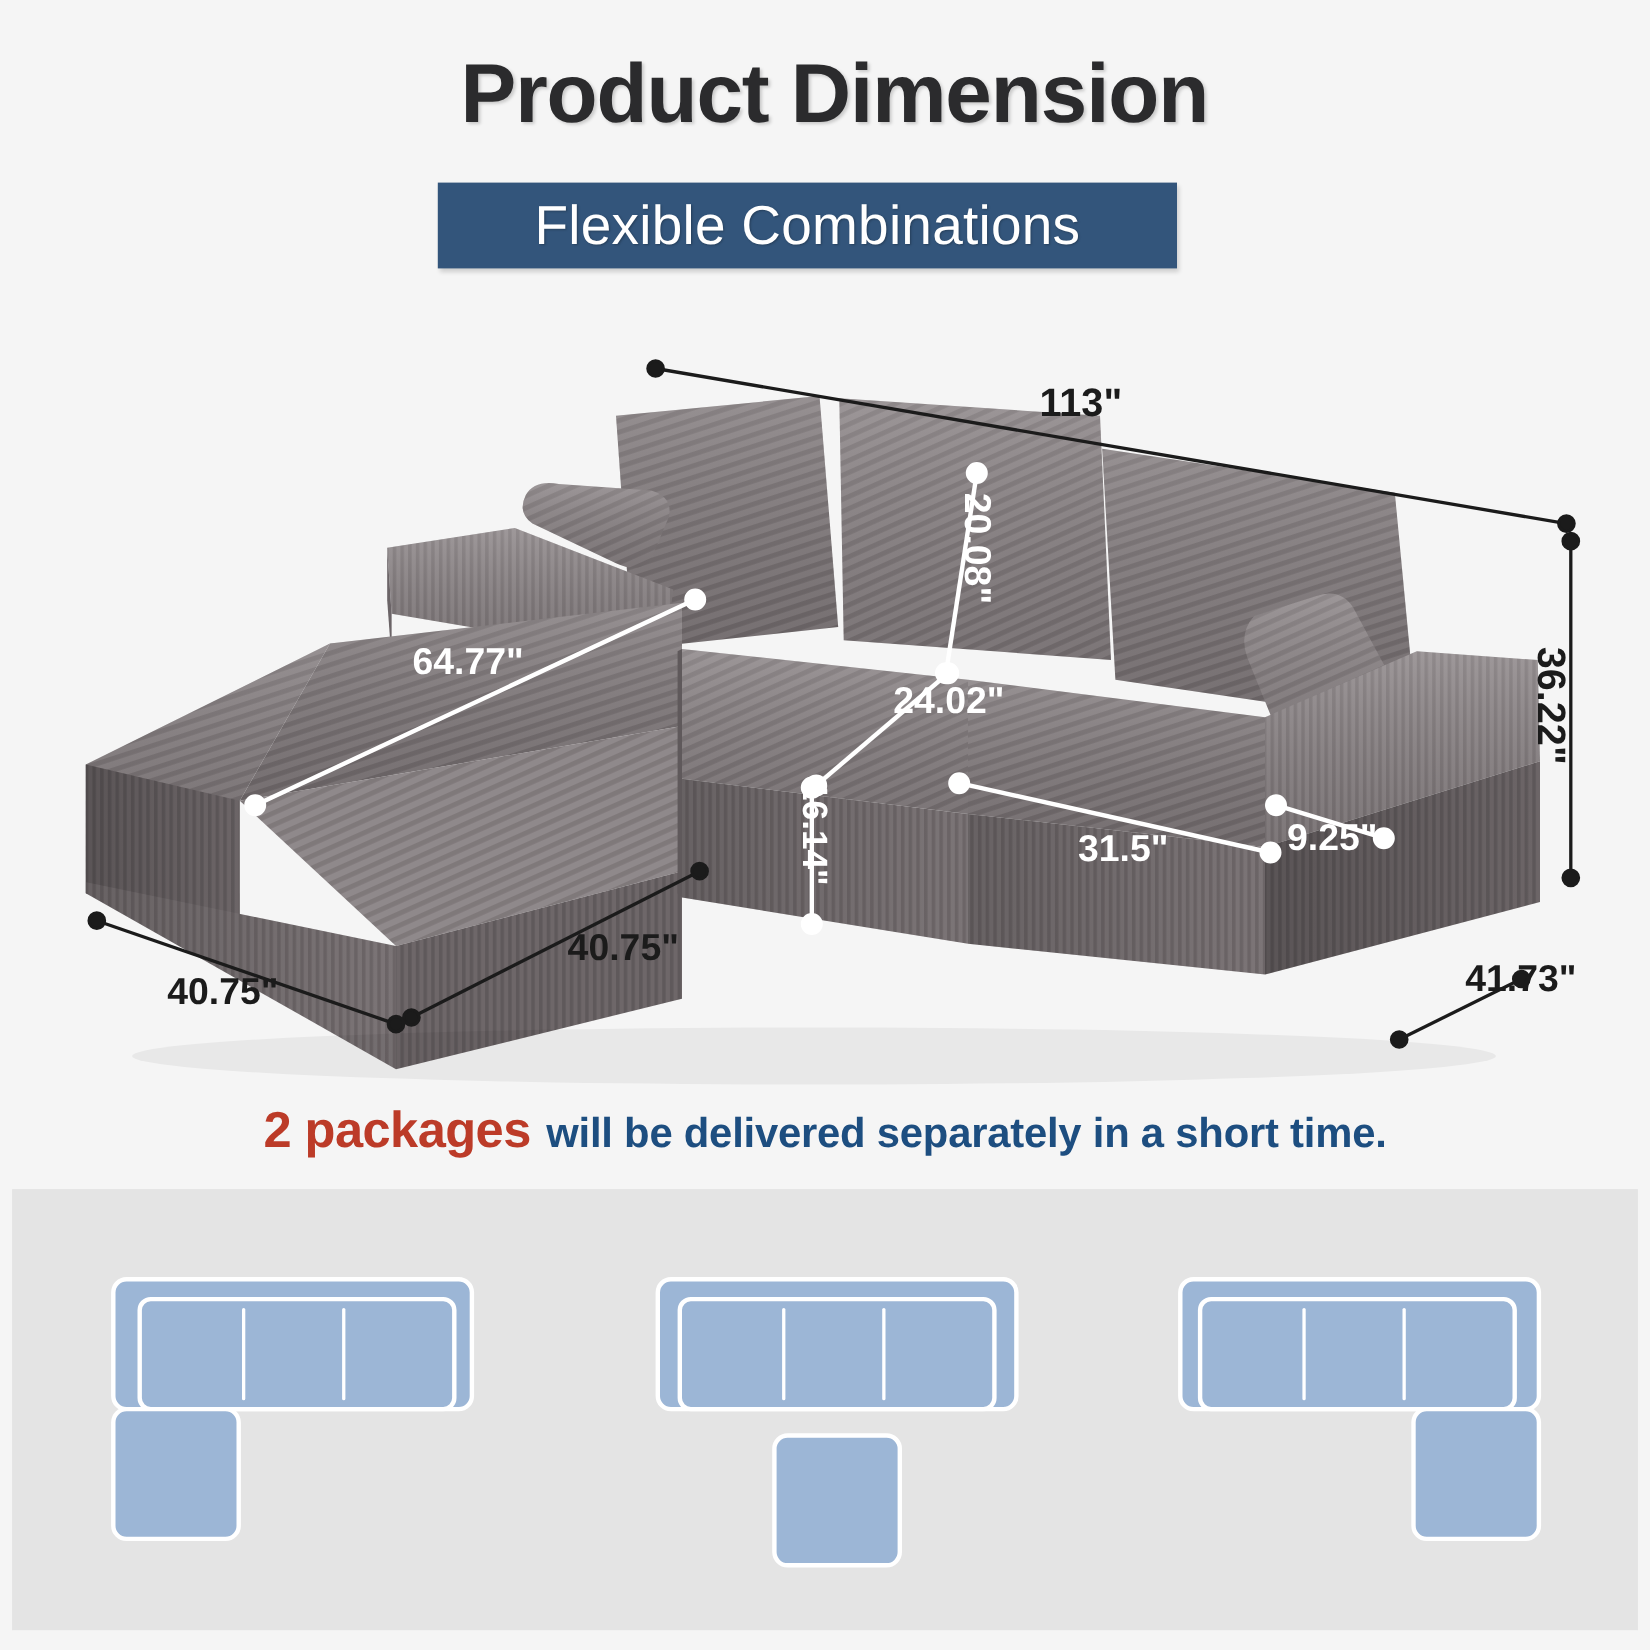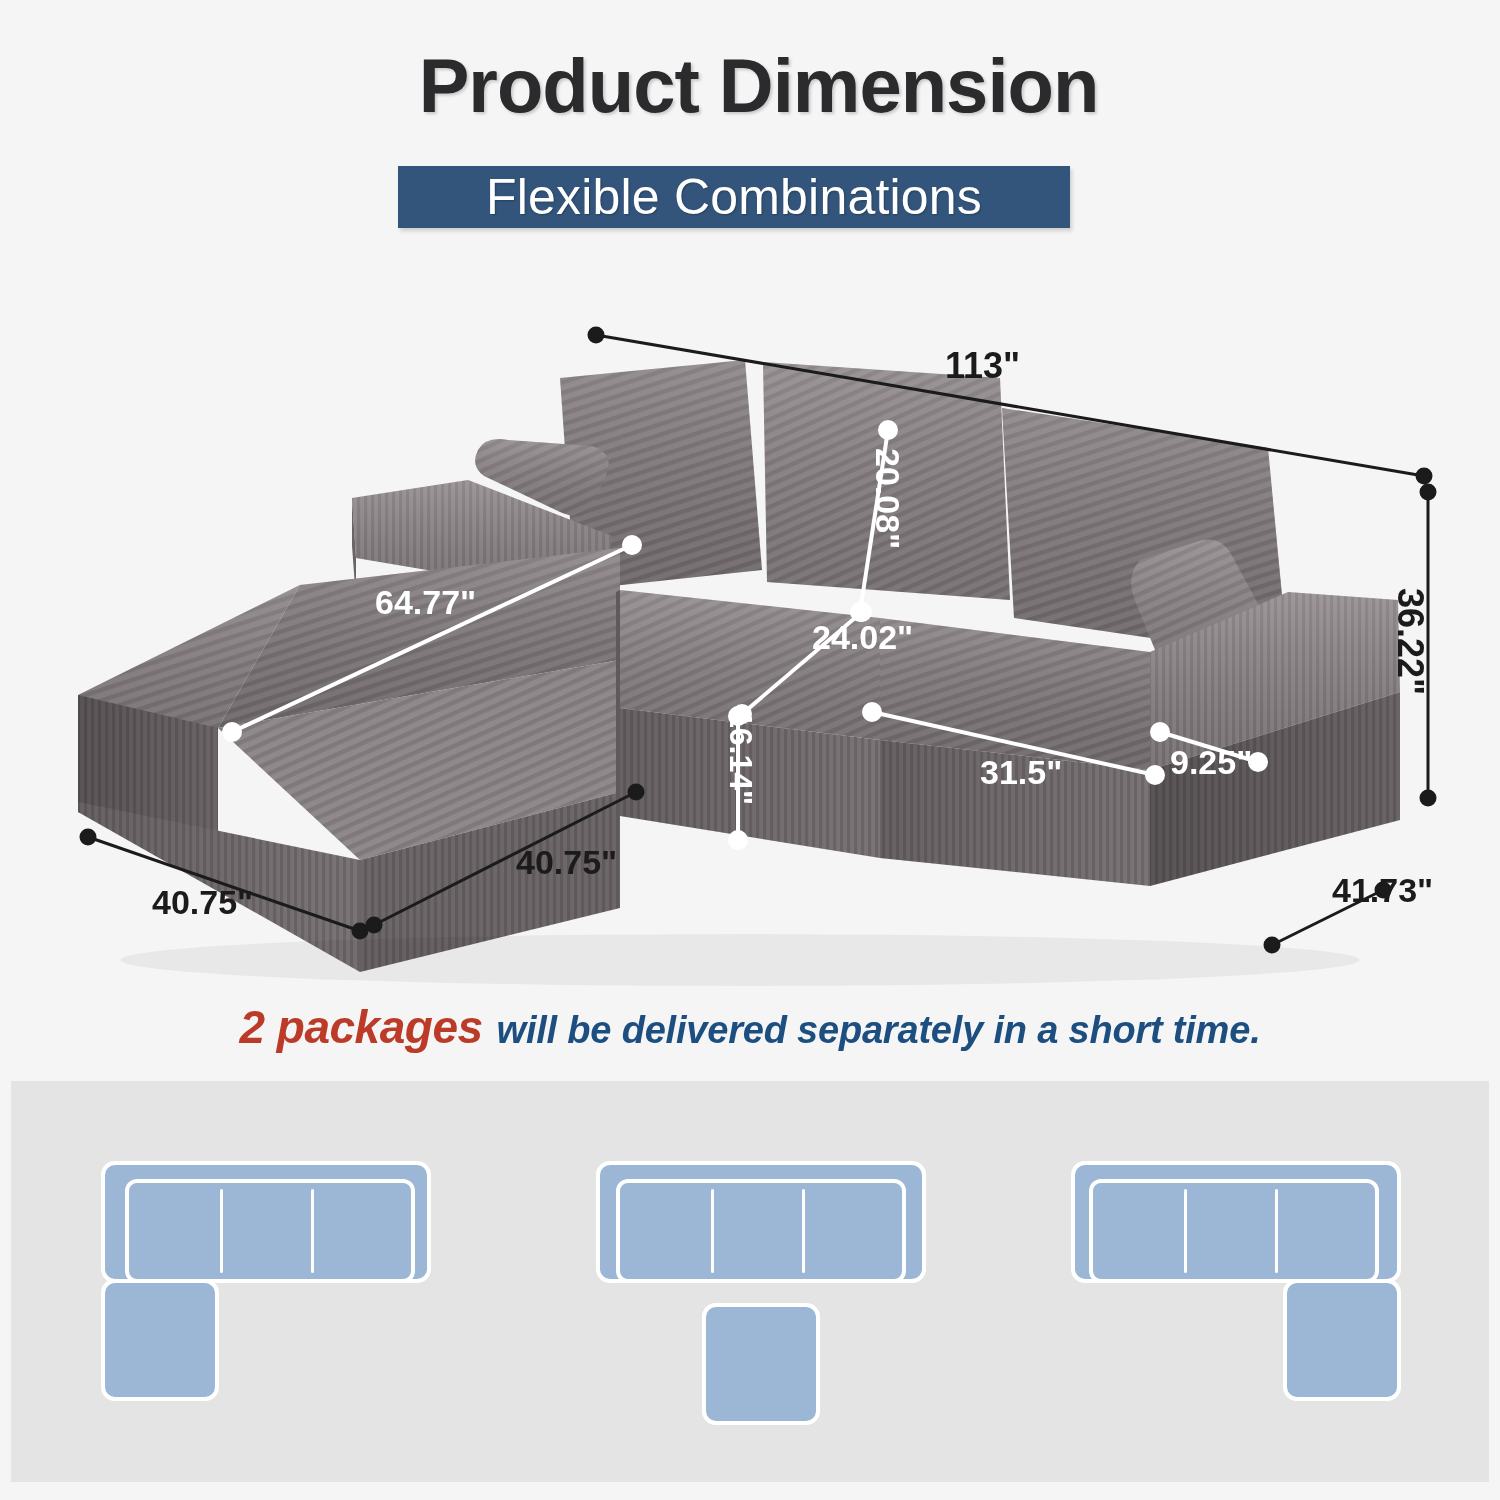--- a/index.html
+++ b/index.html
@@ -14,21 +14,21 @@
   
   .title{
     position:absolute;left:0;right:0;top:46px;
     text-align:center;
     font-size:76px;font-weight:bold;letter-spacing:-1px;
     color:#2b2b2d;line-height:1.05;
     text-shadow:2px 2px 3px rgba(0,0,0,.18);
     margin-left:17px;
   }
   .banner{
-    position:absolute;left:398px;top:166px;width:672px;height:62px;
+    position:absolute;left:398px;top:166px;width:672px;height:78px;
     background:#33557b;
     display:flex;align-items:center;justify-content:center;
     box-shadow:2px 3px 4px rgba(0,0,0,.16);
   }
   .banner-text{
     color:#ffffff;font-size:50px;font-weight:400;letter-spacing:.2px;
     text-shadow:1px 1px 2px rgba(0,0,0,.25);
   }
 
   
@@ -39,21 +39,21 @@
   .dim{
     position:absolute;white-space:nowrap;
     font-weight:bold;line-height:1;
   }
   .dim.black{color:#1b1b1b;}
   .dim.white{color:#ffffff;}
 
   
   .pack{
     position:absolute;left:0;right:0;top:1000px;
-    text-align:center;font-style:italic;white-space:nowrap;
+    text-align:center;white-space:nowrap;
   }
   .pack .red{
     color:#bc3b28;font-size:46px;font-weight:bold;letter-spacing:-.5px;
   }
   .pack .blue{
     color:#1d4e80;font-size:38px;font-weight:bold;letter-spacing:-.2px;
   }
 
   
   #combo-panel{

